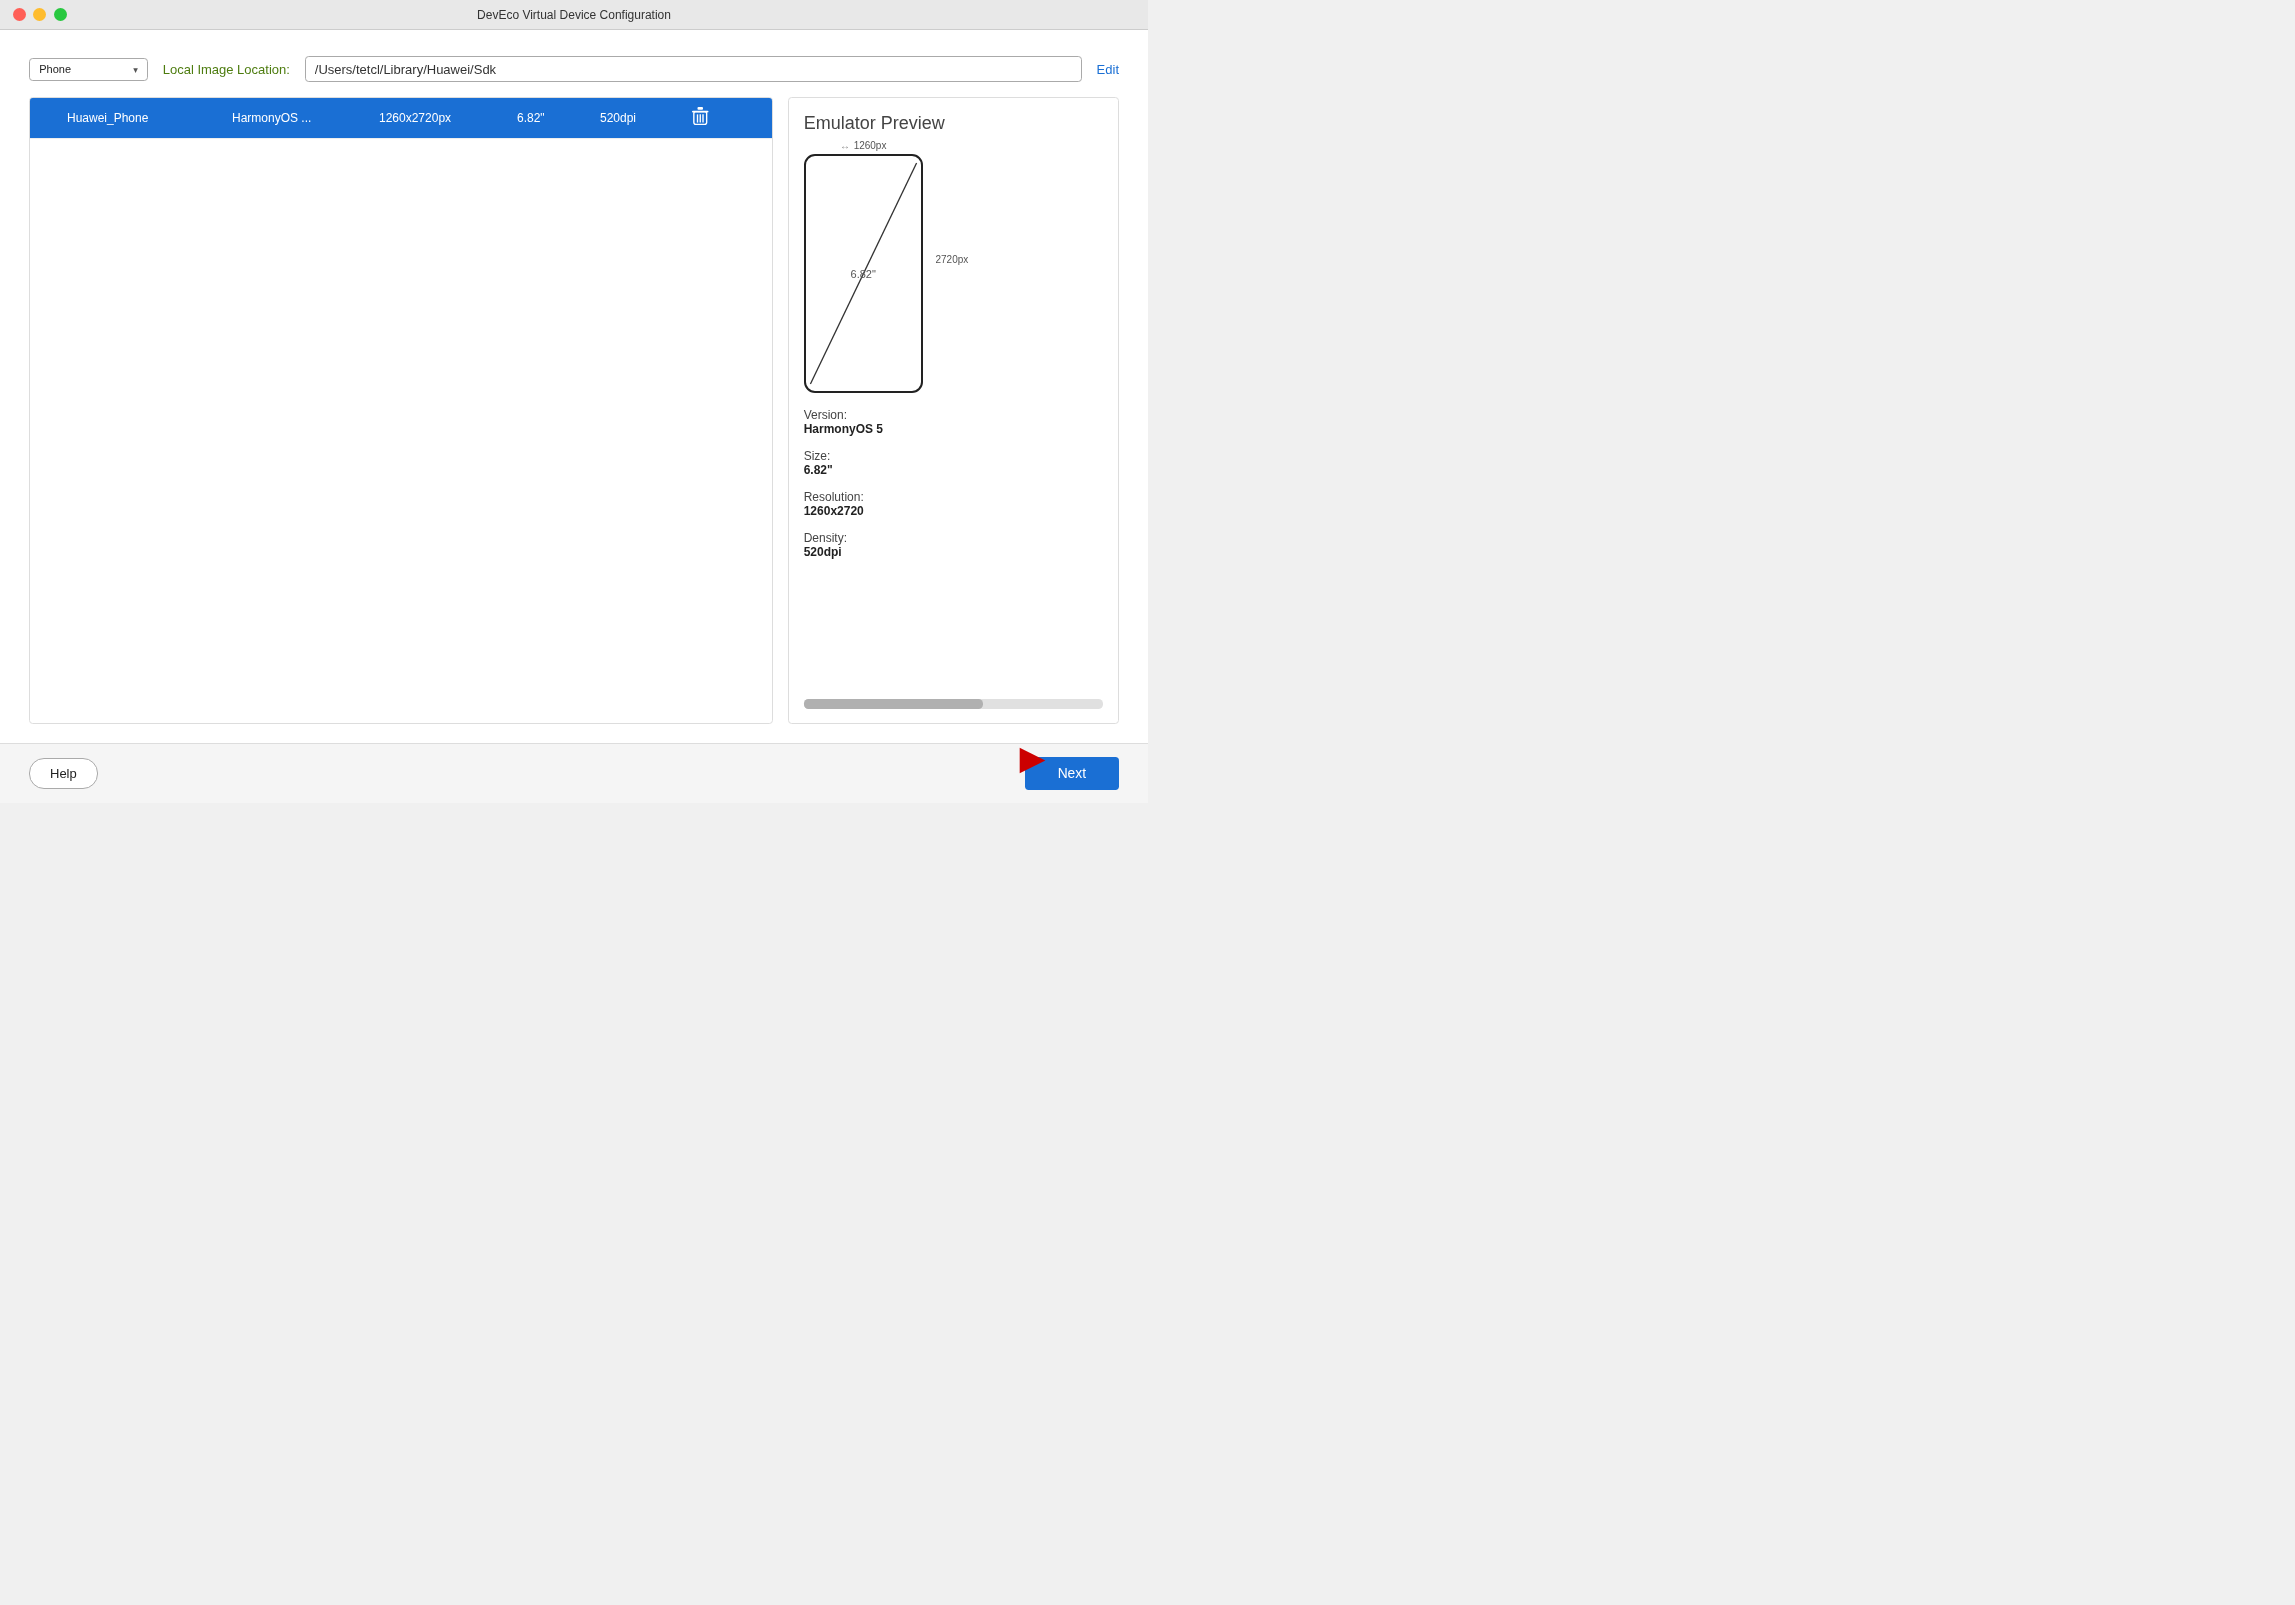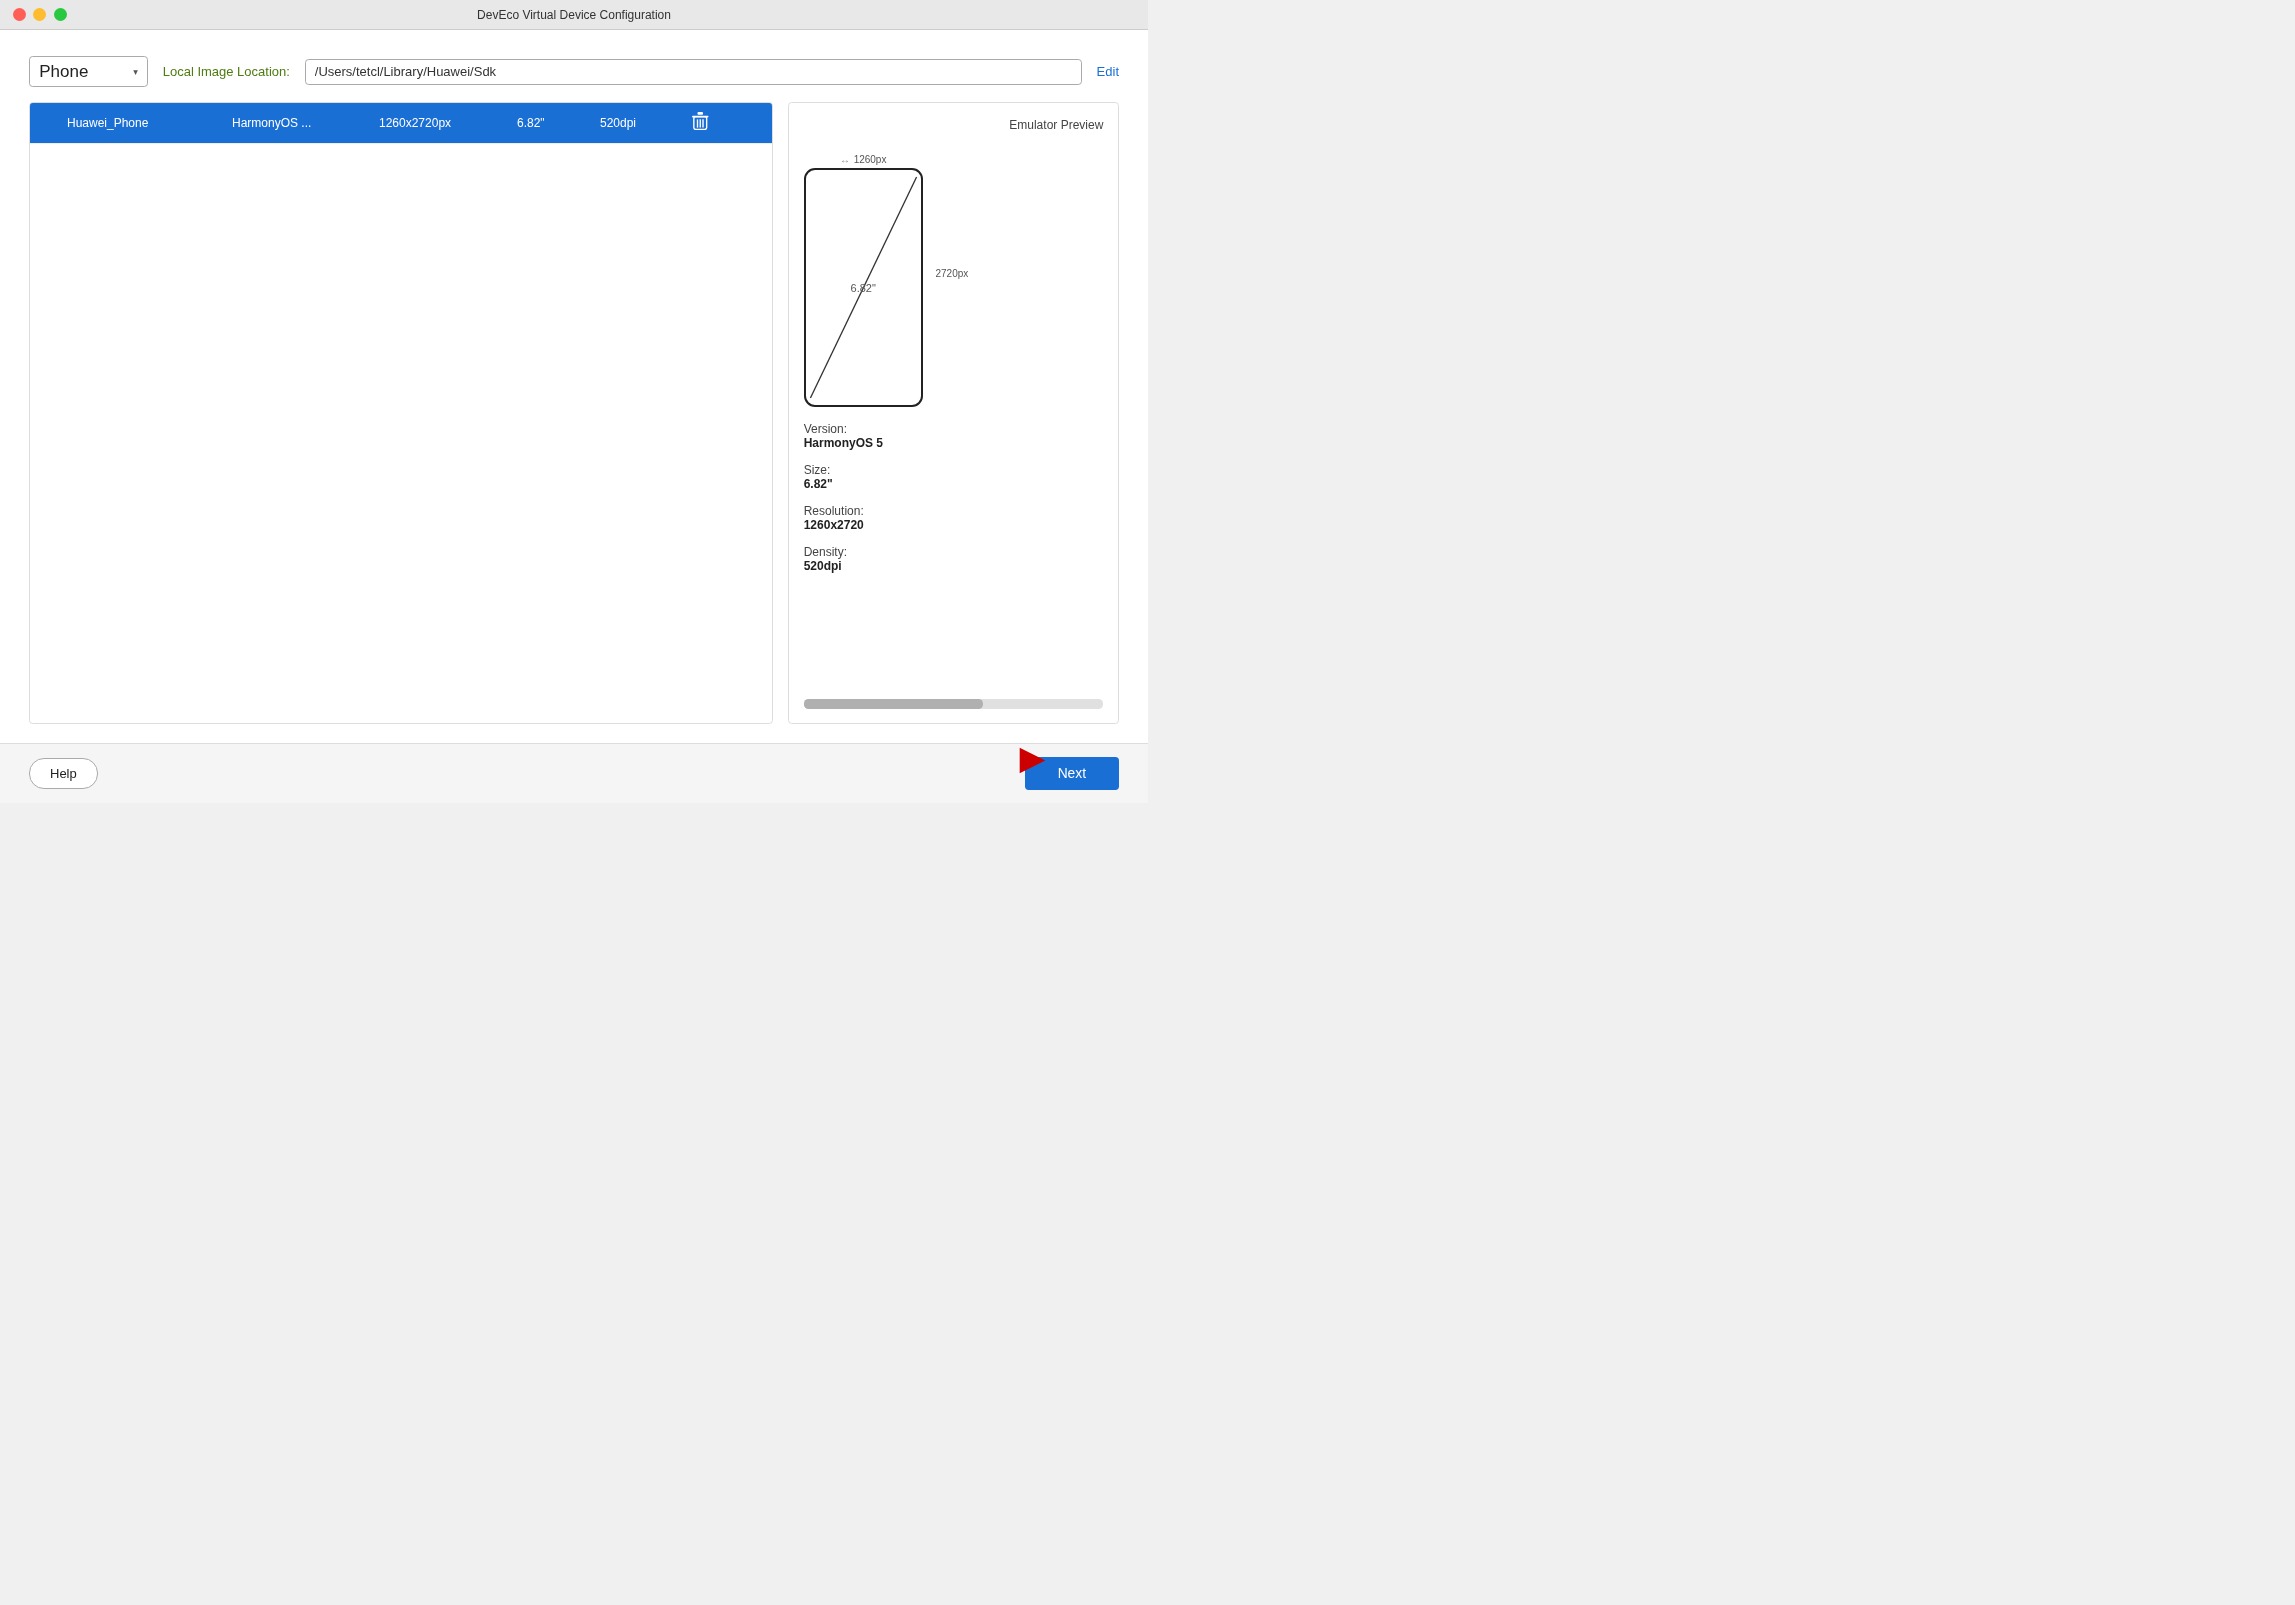--- a/index.html
+++ b/index.html
@@ -78,21 +78,21 @@
       border-radius: 3.7px;
       padding: 4.6px 9.2px;
       font-size: 13px;
       width: 119px;
       display: flex;
       align-items: center;
       justify-content: space-between;
       cursor: pointer;
     }
     .device-select-label {
-      font-size: 17px;
+      font-size: 11px;
       color: #222;
     }
     .device-select-arrow {
       color: #555;
       font-size: 9.2px;
     }
 
     .location-label {
       font-size: 13px;
       color: #4d7c0f;
@@ -183,24 +183,23 @@
       border: 0.9px solid #ddd;
       border-radius: 3.7px;
       padding: 14.7px;
       display: flex;
       flex-direction: column;
       overflow: hidden;
       flex-shrink: 0;
     }
 
     .preview-title {
-      font-size: 12px;
+      font-size: 18px;
       color: #444;
-      margin-bottom: 22px;
-      text-align: right;
+      margin-bottom: 6px;
     }
 
     .phone-diagram {
       display: flex;
       align-items: flex-start;
       gap: 7.3px;
       margin-bottom: 14.7px;
     }
 
     .phone-wrapper {

